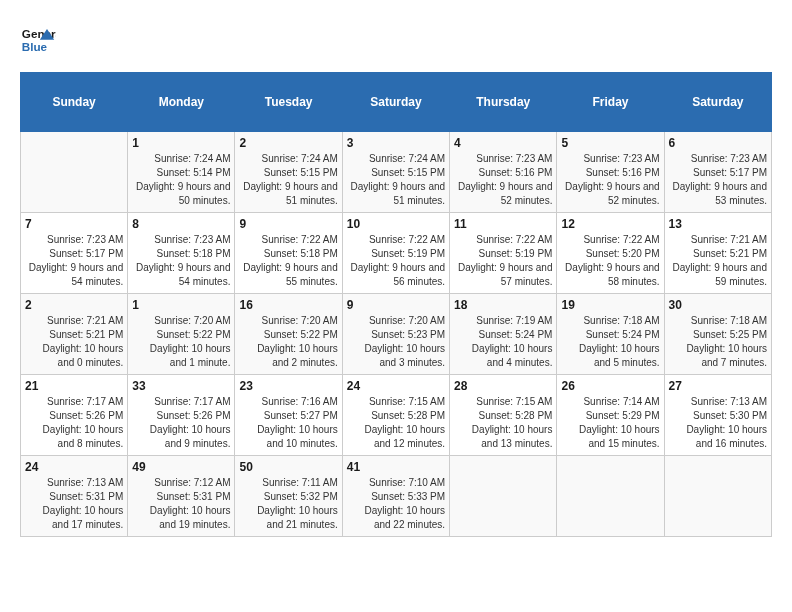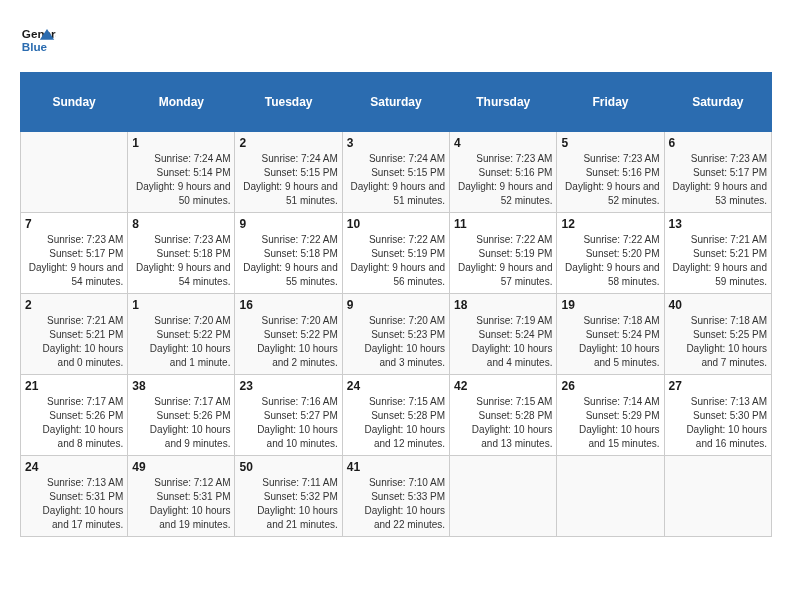--- a/index.html
+++ b/index.html
@@ -187,43 +187,43 @@
         </td>
         <td>
           <span class="day-number">18</span>
           <div class="day-info">Sunrise: 7:19 AM<br>Sunset: 5:24 PM<br>Daylight: 10 hours and 4 minutes.</div>
         </td>
         <td>
           <span class="day-number">19</span>
           <div class="day-info">Sunrise: 7:18 AM<br>Sunset: 5:24 PM<br>Daylight: 10 hours and 5 minutes.</div>
         </td>
         <td>
-          <span class="day-number">40</span>
+          <span class="day-number">30</span>
           <div class="day-info">Sunrise: 7:18 AM<br>Sunset: 5:25 PM<br>Daylight: 10 hours and 7 minutes.</div>
         </td>
       </tr>
       <tr class="week-row">
         <td>
           <span class="day-number">21</span>
           <div class="day-info">Sunrise: 7:17 AM<br>Sunset: 5:26 PM<br>Daylight: 10 hours and 8 minutes.</div>
         </td>
         <td>
-          <span class="day-number">38</span>
+          <span class="day-number">33</span>
           <div class="day-info">Sunrise: 7:17 AM<br>Sunset: 5:26 PM<br>Daylight: 10 hours and 9 minutes.</div>
         </td>
         <td>
           <span class="day-number">23</span>
           <div class="day-info">Sunrise: 7:16 AM<br>Sunset: 5:27 PM<br>Daylight: 10 hours and 10 minutes.</div>
         </td>
         <td>
           <span class="day-number">24</span>
           <div class="day-info">Sunrise: 7:15 AM<br>Sunset: 5:28 PM<br>Daylight: 10 hours and 12 minutes.</div>
         </td>
         <td>
-          <span class="day-number">42</span>
+          <span class="day-number">28</span>
           <div class="day-info">Sunrise: 7:15 AM<br>Sunset: 5:28 PM<br>Daylight: 10 hours and 13 minutes.</div>
         </td>
         <td>
           <span class="day-number">26</span>
           <div class="day-info">Sunrise: 7:14 AM<br>Sunset: 5:29 PM<br>Daylight: 10 hours and 15 minutes.</div>
         </td>
         <td>
           <span class="day-number">27</span>
           <div class="day-info">Sunrise: 7:13 AM<br>Sunset: 5:30 PM<br>Daylight: 10 hours and 16 minutes.</div>
         </td>

